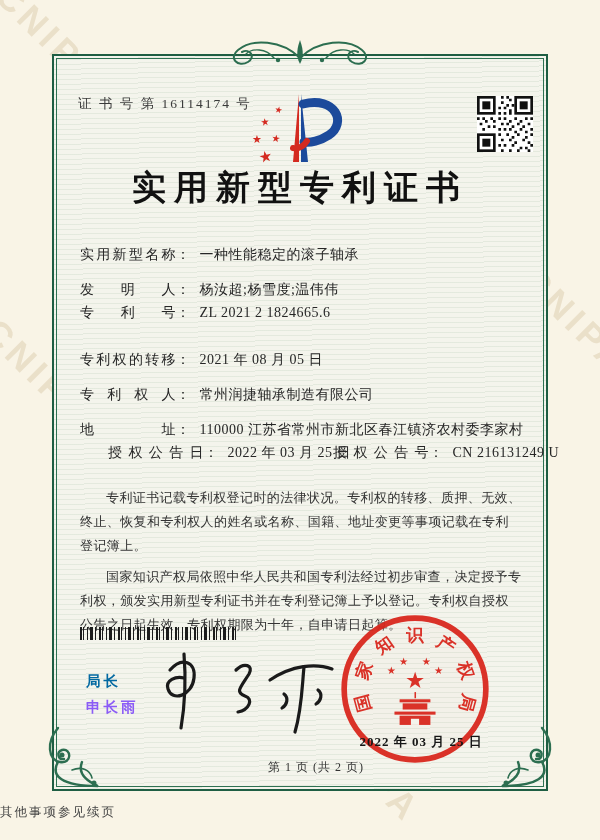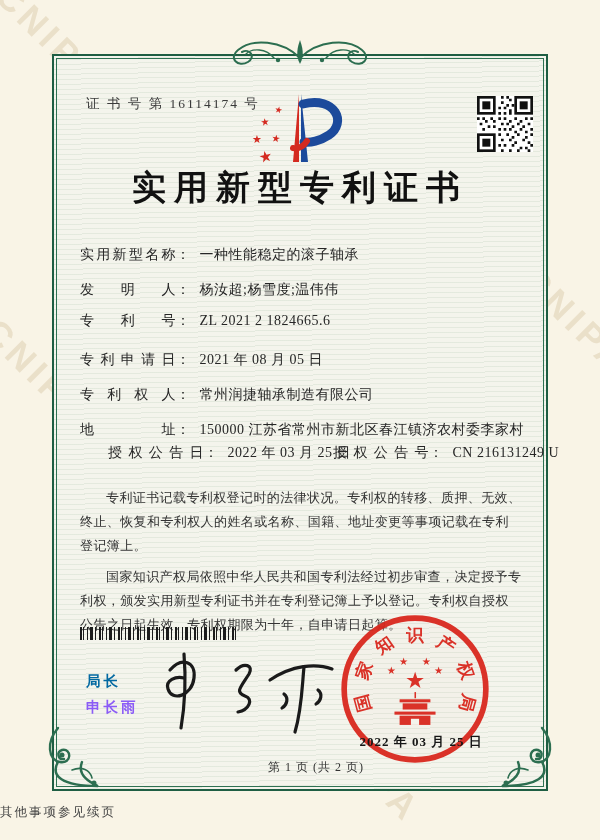--- a/index.html
+++ b/index.html
@@ -22,21 +22,21 @@
   }
   .frame{
     position:absolute; left:52px; top:54px; right:52px; bottom:49px; z-index:3;
     border:2px solid #1f5e43;
   }
   .frame::before{
     content:""; position:absolute; inset:2px; border:1px solid #2e7152;
   }
   .ornament{position:absolute; z-index:4;}
   .content{position:absolute; inset:0; z-index:5;}
-  .cert-no{position:absolute; left:86px; top:95px; font-size:13.5px; letter-spacing:2px; color:#3a3a3a;}
+  .cert-no{position:absolute; left:78px; top:95px; font-size:13.5px; letter-spacing:2px; color:#3a3a3a;}
   .logo{position:absolute; left:250px; top:90px;}
   .qr{position:absolute; left:477px; top:96px;}
   .title{
     position:absolute; left:0; right:0; top:165px; margin:0; text-align:center;
     font-size:34px; font-weight:bold; letter-spacing:8px; color:#111;
   }
   .row{position:absolute; left:80px; width:445px; font-size:14px; letter-spacing:.5px; white-space:nowrap;}
   .flabel{
     display:inline-block; width:96px; text-align:justify; text-align-last:justify;
     -moz-text-align-last:justify; vertical-align:top;
@@ -155,35 +155,35 @@
     <h1 class="title">实用新型专利证书</h1>
 
     <div class="row" style="top:246px;">
       <span class="flabel">实用新型名称</span><span class="colon">：</span>
       <span class="fvalue">一种性能稳定的滚子轴承</span>
     </div>
     <div class="row" style="top:281px;">
       <span class="flabel">发明人</span><span class="colon">：</span>
       <span class="fvalue">杨汝超;杨雪度;温伟伟</span>
     </div>
-    <div class="row" style="top:312px;">
+    <div class="row" style="top:304px;">
       <span class="flabel">专利号</span><span class="colon">：</span>
       <span class="fvalue">ZL 2021 2 1824665.6</span>
     </div>
     <div class="row" style="top:351px;">
-      <span class="flabel">专利申请日</span><span class="colon">：</span>
+      <span class="flabel">专利权的转移</span><span class="colon">：</span>
       <span class="fvalue">2021 年 08 月 05 日</span>
     </div>
     <div class="row" style="top:386px;">
       <span class="flabel">专利权人</span><span class="colon">：</span>
       <span class="fvalue">常州润捷轴承制造有限公司</span>
     </div>
     <div class="row" style="top:421px;">
       <span class="flabel">地址</span><span class="colon">：</span>
-      <span class="fvalue">150000 江苏省常州市新北区春江镇济农村委李家村</span>
+      <span class="fvalue">110000 江苏省常州市新北区春江镇济农村委李家村</span>
     </div>
     <div class="row" style="top:444px;margin-left:28px;">
       <span>
         <span class="flabel">授权公告日</span><span class="colon">：</span>
         <span class="fvalue">2022 年 03 月 25 日</span>
       </span>
       <span class="grant-2">
         <span class="flabel">授权公告号</span><span class="colon">：</span>
         <span class="fvalue">CN 216131249 U</span>
       </span>

